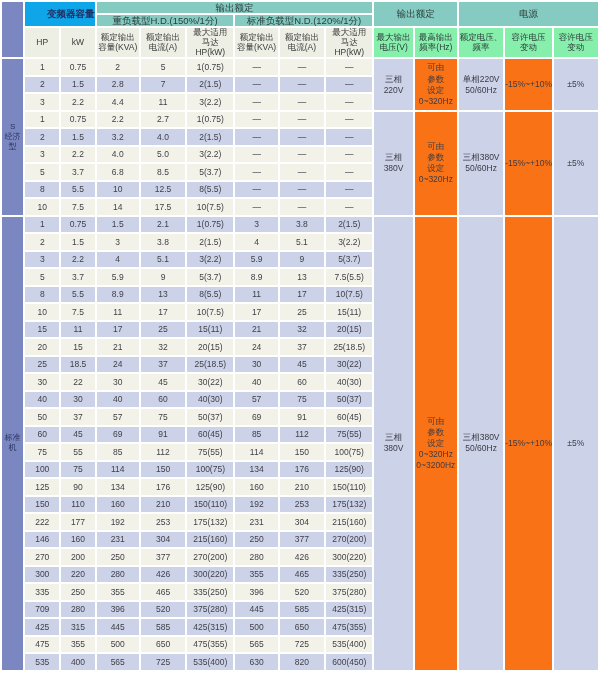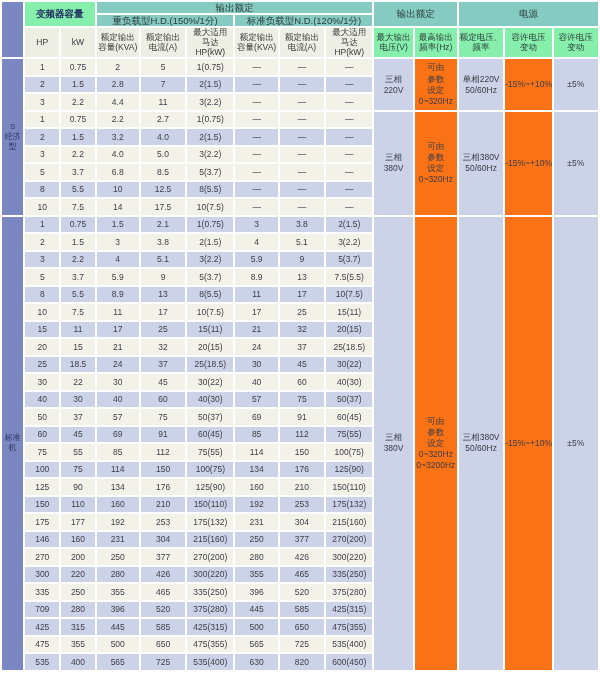--- a/index.html
+++ b/index.html
@@ -7,21 +7,21 @@
     width:600px;height:677px;overflow:hidden;background:#fff;
     font-family:"Liberation Sans","DejaVu Sans",sans-serif;
   }
   table.spec{
     border-collapse:separate;border-spacing:2px;background:#fff;
     table-layout:fixed;width:600px;
   }
   td,th{overflow:hidden;text-align:center;vertical-align:middle;padding:0;font-weight:normal;}
   
   th.band{background:#85cbc1;color:#2c3d3a;font-size:9.5px;height:11px;line-height:1.05;}
-  th.cap{background:#86efac;color:#222f63;font-size:9.5px;font-weight:bold;}
+  th.cap{background:#0ea5e9;color:#222f63;font-size:9.5px;font-weight:bold;text-align:right;}
   th.corner{background:#7a87c1;}
   th.sub{font-size:8.5px;height:26px;line-height:1.15;white-space:pre-line;color:#34403d;}
   th.sub.gray{background:#edefe5;color:#3a3a3a;}
   th.sub.tealsub{background:#86efac;color:#2c3d3a;}
   
   td.cell{font-size:8.5px;height:15.5px;line-height:1;color:#3f3f46;}
   td.cream{background:#f2f2e9;}
   td.lav{background:#ccd2e8;}
   td.sec{background:#7a87c1;color:#2b3560;font-size:8px;line-height:1.25;white-space:pre-line;}
   td.merged{font-size:8.5px;line-height:1.3;white-space:pre-line;color:#3c3c46;}
@@ -377,21 +377,21 @@
           <td class="cell lav">150</td>
           <td class="cell lav">110</td>
           <td class="cell lav">160</td>
           <td class="cell lav">210</td>
           <td class="cell lav">150(110)</td>
           <td class="cell lav">192</td>
           <td class="cell lav">253</td>
           <td class="cell lav">175(132)</td>
         </tr>
         <tr>
-          <td class="cell cream">175</td>
+          <td class="cell cream">222</td>
           <td class="cell cream">177</td>
           <td class="cell cream">192</td>
           <td class="cell cream">253</td>
           <td class="cell cream">175(132)</td>
           <td class="cell cream">231</td>
           <td class="cell cream">304</td>
           <td class="cell cream">215(160)</td>
         </tr>
         <tr>
           <td class="cell lav">146</td>

